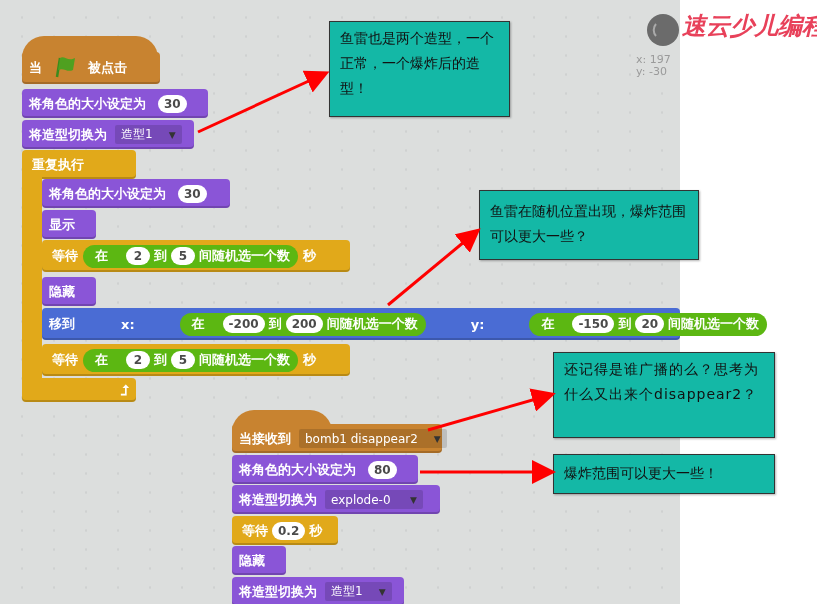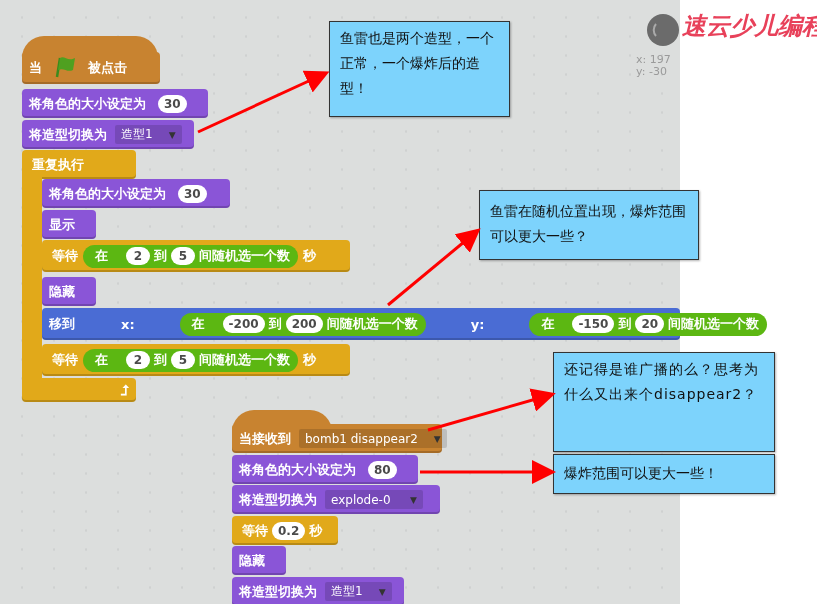--- a/index.html
+++ b/index.html
@@ -13,21 +13,21 @@
   .control{background:#e1a91a;padding-left:10px;}
   .events{background:#c88330;}
   .hat{border-radius:4px;}
   .hat-cap{position:absolute;height:22px;border-radius:60px 60px 0 0;}
   .num{display:inline-block;background:#fff;color:#4a4a4a;border-radius:10px;padding:0 6px;height:18px;line-height:18px;font-size:12px;font-weight:bold;margin:0 4px;min-width:12px;text-align:center;}
   .dd{display:inline-flex;align-items:center;background:rgba(0,0,0,0.14);color:#fff;font-weight:normal;border-radius:2px;padding:0 6px;height:19px;font-size:12px;margin-left:8px;gap:8px;}
   .dd .arr{margin-left:8px;font-size:9px;color:#333;}
   .rep{display:inline-flex;align-items:center;background:#5cb712;border-radius:12px;height:23px;padding:0 8px;margin:0 5px;color:#fff;}
   .lbl{margin:0 4px;}
   .cmouth{position:absolute;background:#e1a91a;}
-  .note{position:absolute;background:#7dd3fc;border:1px solid #333;box-shadow:1px 1px 2px rgba(0,0,0,0.3);
+  .note{position:absolute;background:#14b8a6;border:1px solid #333;box-shadow:1px 1px 2px rgba(0,0,0,0.3);
     font-family:"DejaVu Sans","Liberation Sans",sans-serif;font-size:14px;color:#111;line-height:25px;padding:4px 10px;box-sizing:border-box;}
   .flag{display:inline-block;margin:0 10px;}
   .coords{position:absolute;left:636px;top:54px;color:#9a9a9a;font-size:11px;line-height:12px;}
   .logo{position:absolute;left:640px;top:2px;}
   svg.arrows{position:absolute;left:0;top:0;pointer-events:none;}
 </style>
 </head>
 <body>
 
 <div id="canvas">
@@ -159,21 +159,21 @@
 <div class="logo">
   <svg width="180" height="48" viewBox="0 0 180 48">
     <circle cx="23" cy="28" r="16" fill="#6b6b6b"></circle>
     <path d="M16 22 a9 9 0 0 0 0 12" stroke="#aaa" stroke-width="2" fill="none"></path>
     <text x="42" y="32" fill="#e8415a" font-size="24" font-weight="bold" font-style="italic" font-family="DejaVu Serif, serif">速云少儿编程</text>
   </svg>
 </div>
 
 <div class="note" style="left:329px;top:21px;width:181px;height:96px;">鱼雷也是两个造型，一个正常，一个爆炸后的造型！</div>
 <div class="note" style="left:479px;top:190px;width:220px;height:70px;padding-top:8px;">鱼雷在随机位置出现，爆炸范围可以更大一些？</div>
-<div class="note" style="left:553px;top:352px;width:222px;height:100px;letter-spacing:1px;">还记得是谁广播的么？思考为什么又出来个disappear2？</div>
+<div class="note" style="left:553px;top:352px;width:222px;height:86px;letter-spacing:1px;">还记得是谁广播的么？思考为什么又出来个disappear2？</div>
 <div class="note" style="left:553px;top:454px;width:222px;height:40px;padding-top:6px;">爆炸范围可以更大一些！</div>
 
 <svg class="arrows" width="817" height="604">
   <defs>
       <marker id="ah" markerWidth="8" markerHeight="8" refX="6" refY="4" orient="auto">
         <path d="M0 0 L8 4 L0 8 Z" fill="#ff0000"></path>
       </marker>
     </defs>
   <line x1="198" y1="132" x2="324" y2="74" stroke="#ff0000" stroke-width="3" marker-end="url(#ah)"></line>
   <line x1="388" y1="305" x2="476" y2="232" stroke="#ff0000" stroke-width="3" marker-end="url(#ah)"></line>

